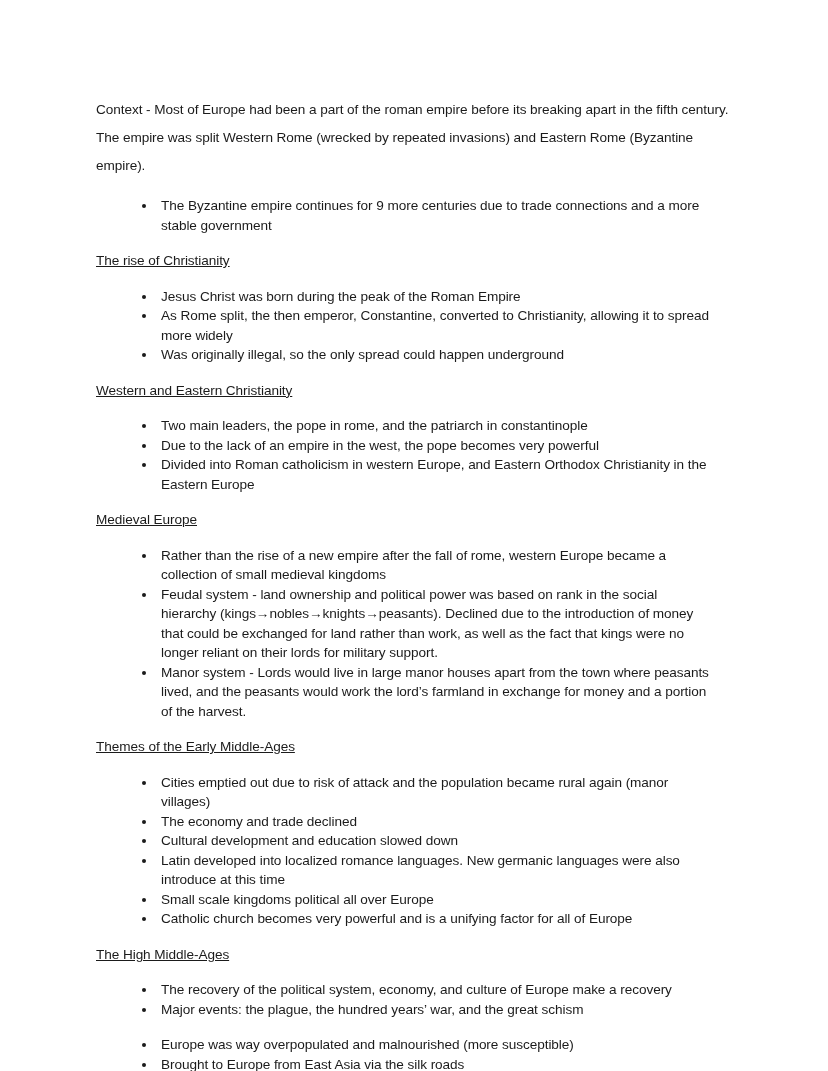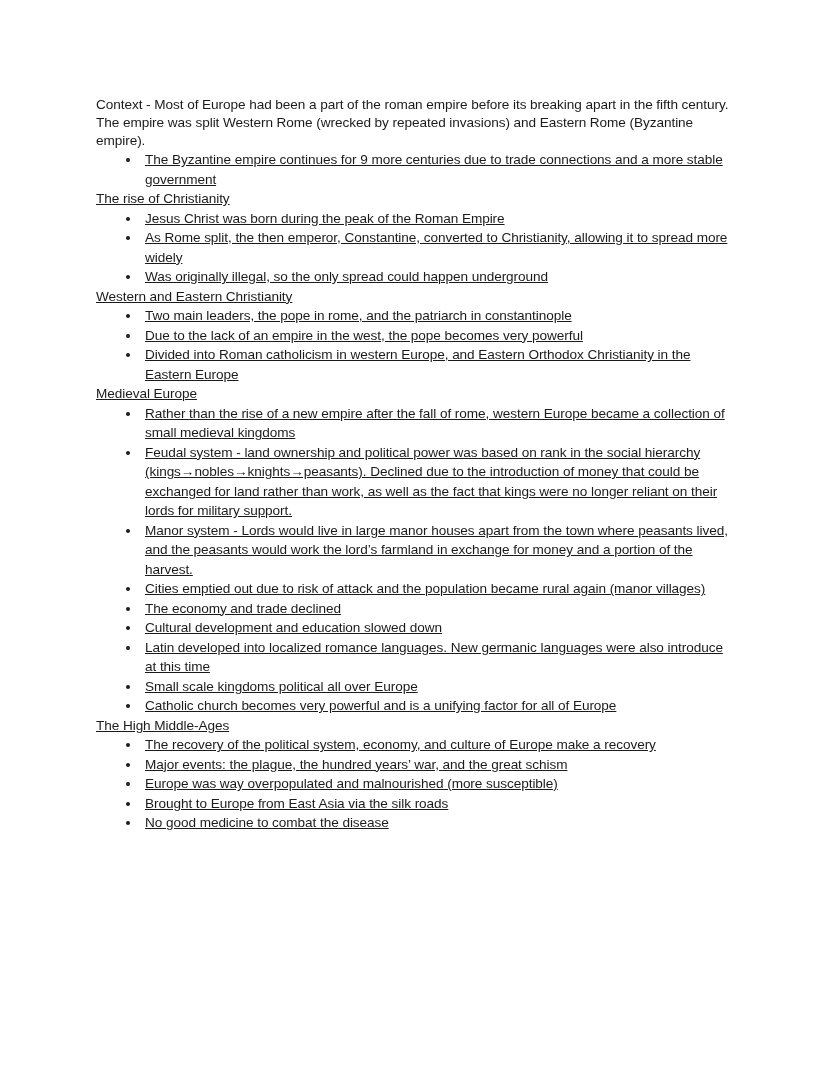--- a/index.html
+++ b/index.html
@@ -22,37 +22,36 @@
     box-sizing: border-box;
   }
   .doc-body {
     position: absolute;
     left: 96px;
     top: 96px;
     width: 636px;
   }
   .para {
     font-size: 13.6px;
-    line-height: 18px;
+    line-height: 28px;
     margin: 0;
     text-align: left;
     letter-spacing: -0.005em;
   }
   .heading-line {
     font-size: 13.6px;
     line-height: 19.5px;
     margin: 0;
     letter-spacing: -0.005em;
     text-decoration: underline;
   }
   ul.bullets {
     list-style: none;
-    margin: 0;
+    margin: 16px;
     padding: 0;
-    text-decoration: underline;
   }
   ul.bullets > li {
     position: relative;
     font-size: 13.6px;
     line-height: 19.5px;
     padding-left: 49px;
     letter-spacing: -0.005em;
   }
   ul.bullets > li::before {
     content: "";
@@ -100,20 +99,21 @@
         </div>
         <div class="block">
           <div class="heading-line">Medieval Europe</div>
           <ul class="bullets">
             <li>Rather than the rise of a new empire after the fall of rome, western Europe became a collection of small medieval kingdoms</li>
             <li>Feudal system - land ownership and political power was based on rank in the social hierarchy (kings→nobles→knights→peasants). Declined due to the introduction of money that could be exchanged for land rather than work, as well as the fact that kings were no longer reliant on their lords for military support.</li>
             <li>Manor system - Lords would live in large manor houses apart from the town where peasants lived, and the peasants would work the lord’s farmland in exchange for money and a portion of the harvest.</li>
           </ul>
         </div>
         <div class="block">
+          <div class="heading-line">Themes of the Early Middle-Ages</div>
           <ul class="bullets">
             <li>Cities emptied out due to risk of attack and the population became rural again (manor villages)</li>
             <li>The economy and trade declined</li>
             <li>Cultural development and education slowed down</li>
             <li>Latin developed into localized romance languages. New germanic languages were also introduce at this time</li>
             <li>Small scale kingdoms political all over Europe</li>
             <li>Catholic church becomes very powerful and is a unifying factor for all of Europe</li>
           </ul>
         </div>
         <div class="block">

